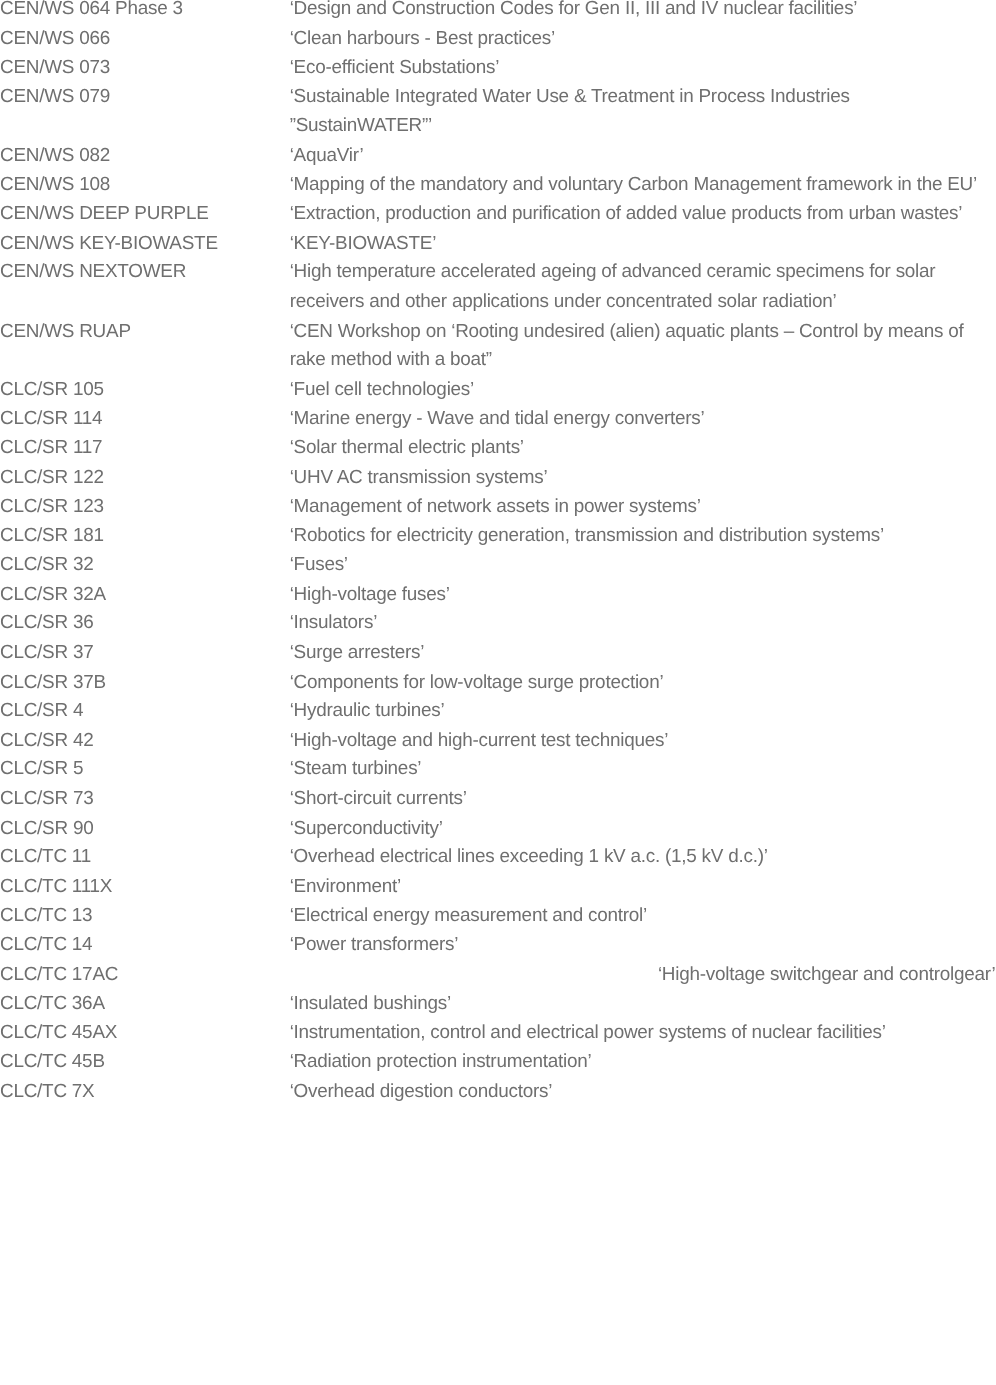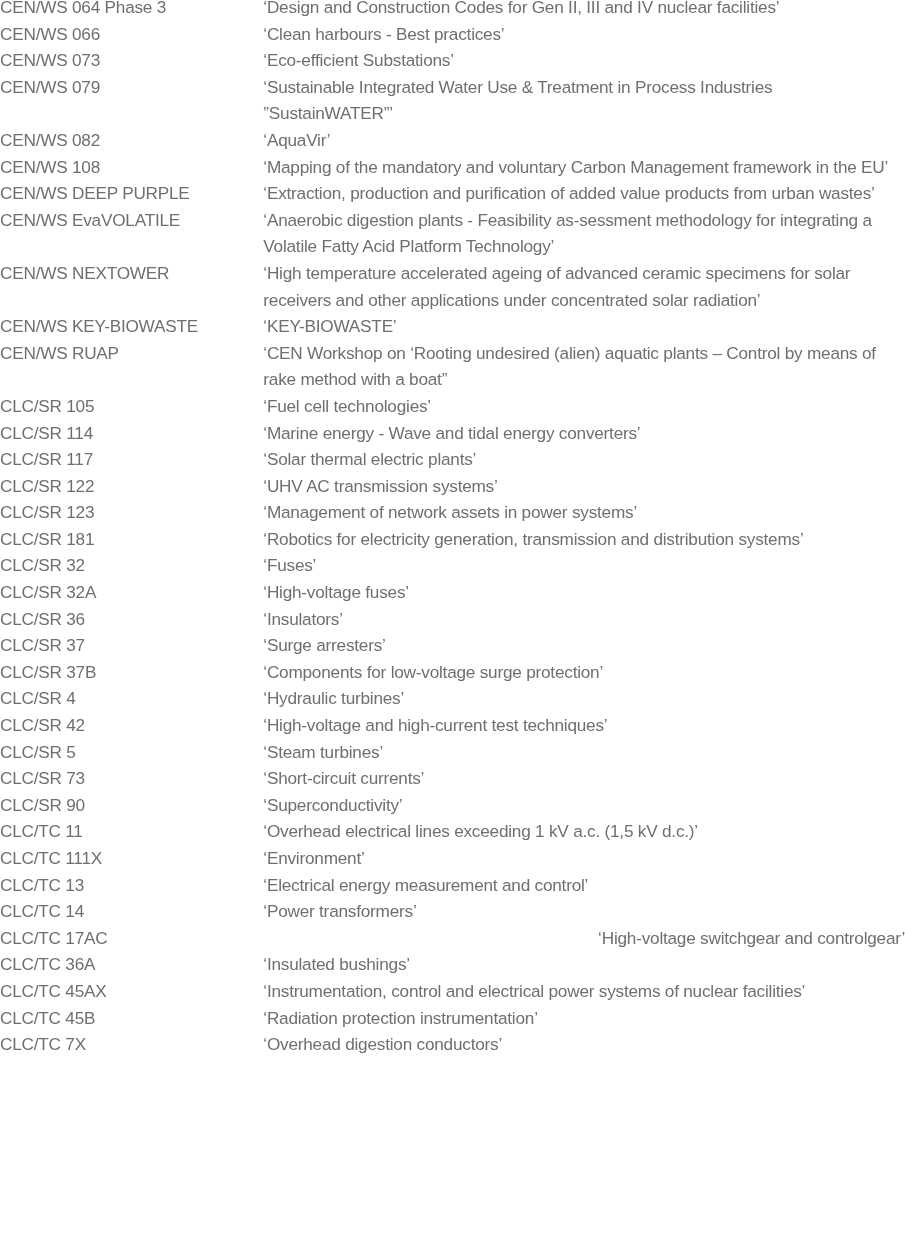--- a/index.html
+++ b/index.html
@@ -95,30 +95,26 @@
         </tr>
         <tr>
           <td class="code-cell">CEN/WS 108</td>
           <td class="title-cell">‘Mapping of the mandatory and voluntary Carbon Management framework in the EU’</td>
         </tr>
         <tr>
           <td class="code-cell">CEN/WS DEEP PURPLE</td>
           <td class="title-cell">‘Extraction, production and purification of added value products from urban wastes’</td>
         </tr>
         <tr>
-          <td class="code-cell">CEN/WS EvaVOLATILE</td>
-          <td class="title-cell">‘Anaerobic digestion plants - Feasibility as-sessment methodology for integrating a Volatile Fatty Acid Platform Technology’</td>
+          <td class="code-cell">CEN/WS KEY-BIOWASTE</td>
+          <td class="title-cell">‘KEY-BIOWASTE’</td>
         </tr>
         <tr>
           <td class="code-cell">CEN/WS NEXTOWER</td>
           <td class="title-cell">‘High temperature accelerated ageing of advanced ceramic specimens for solar receivers and other applications under concentrated solar radiation’</td>
-        </tr>
-        <tr>
-          <td class="code-cell">CEN/WS KEY-BIOWASTE</td>
-          <td class="title-cell">‘KEY-BIOWASTE’</td>
         </tr>
         <tr>
           <td class="code-cell">CEN/WS RUAP</td>
           <td class="title-cell">‘CEN Workshop on ‘Rooting undesired (alien) aquatic plants – Control by means of rake method with a boat”</td>
         </tr>
         <tr>
           <td class="code-cell">CLC/SR 105</td>
           <td class="title-cell">‘Fuel cell technologies’</td>
         </tr>
         <tr>

